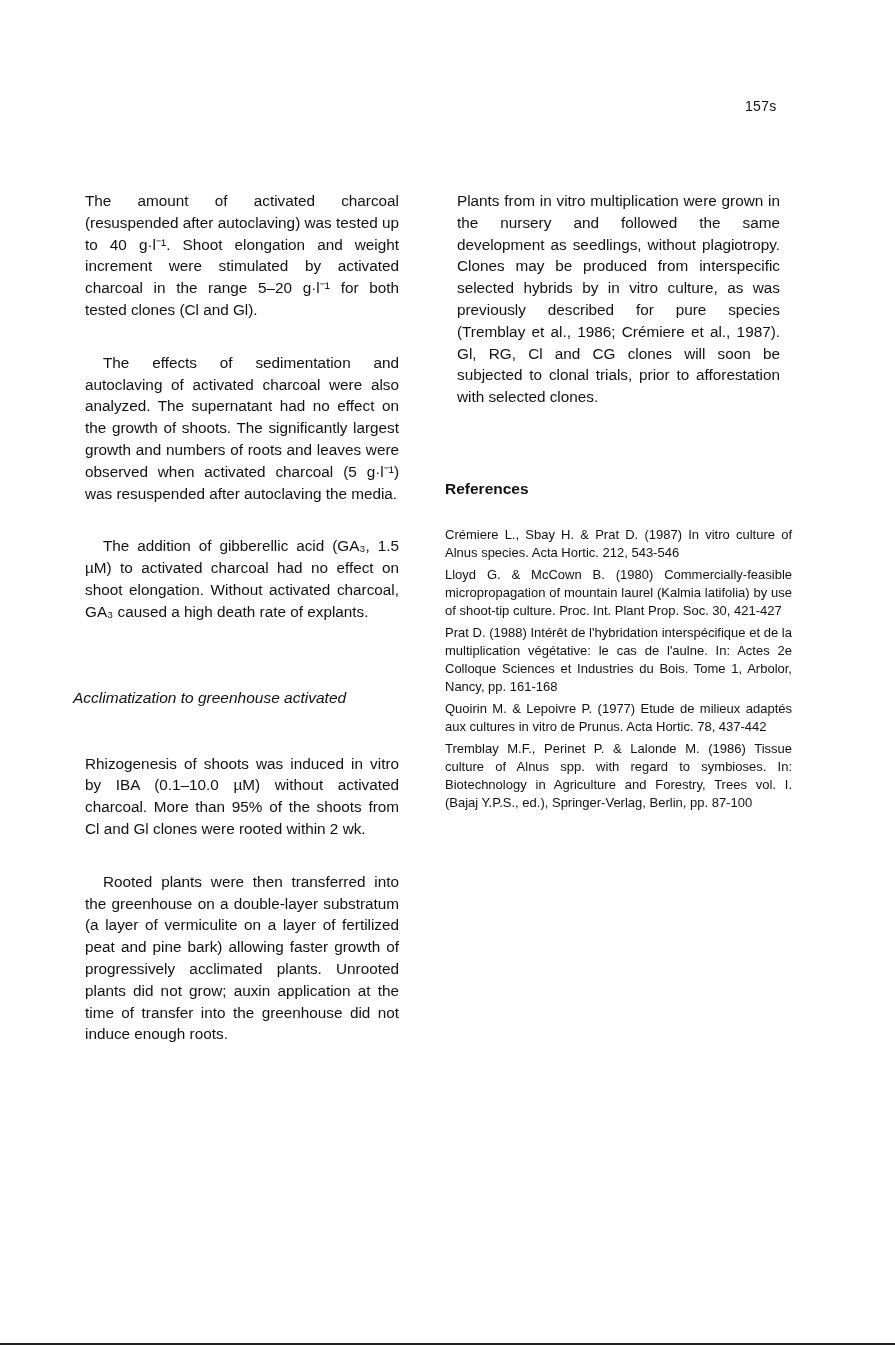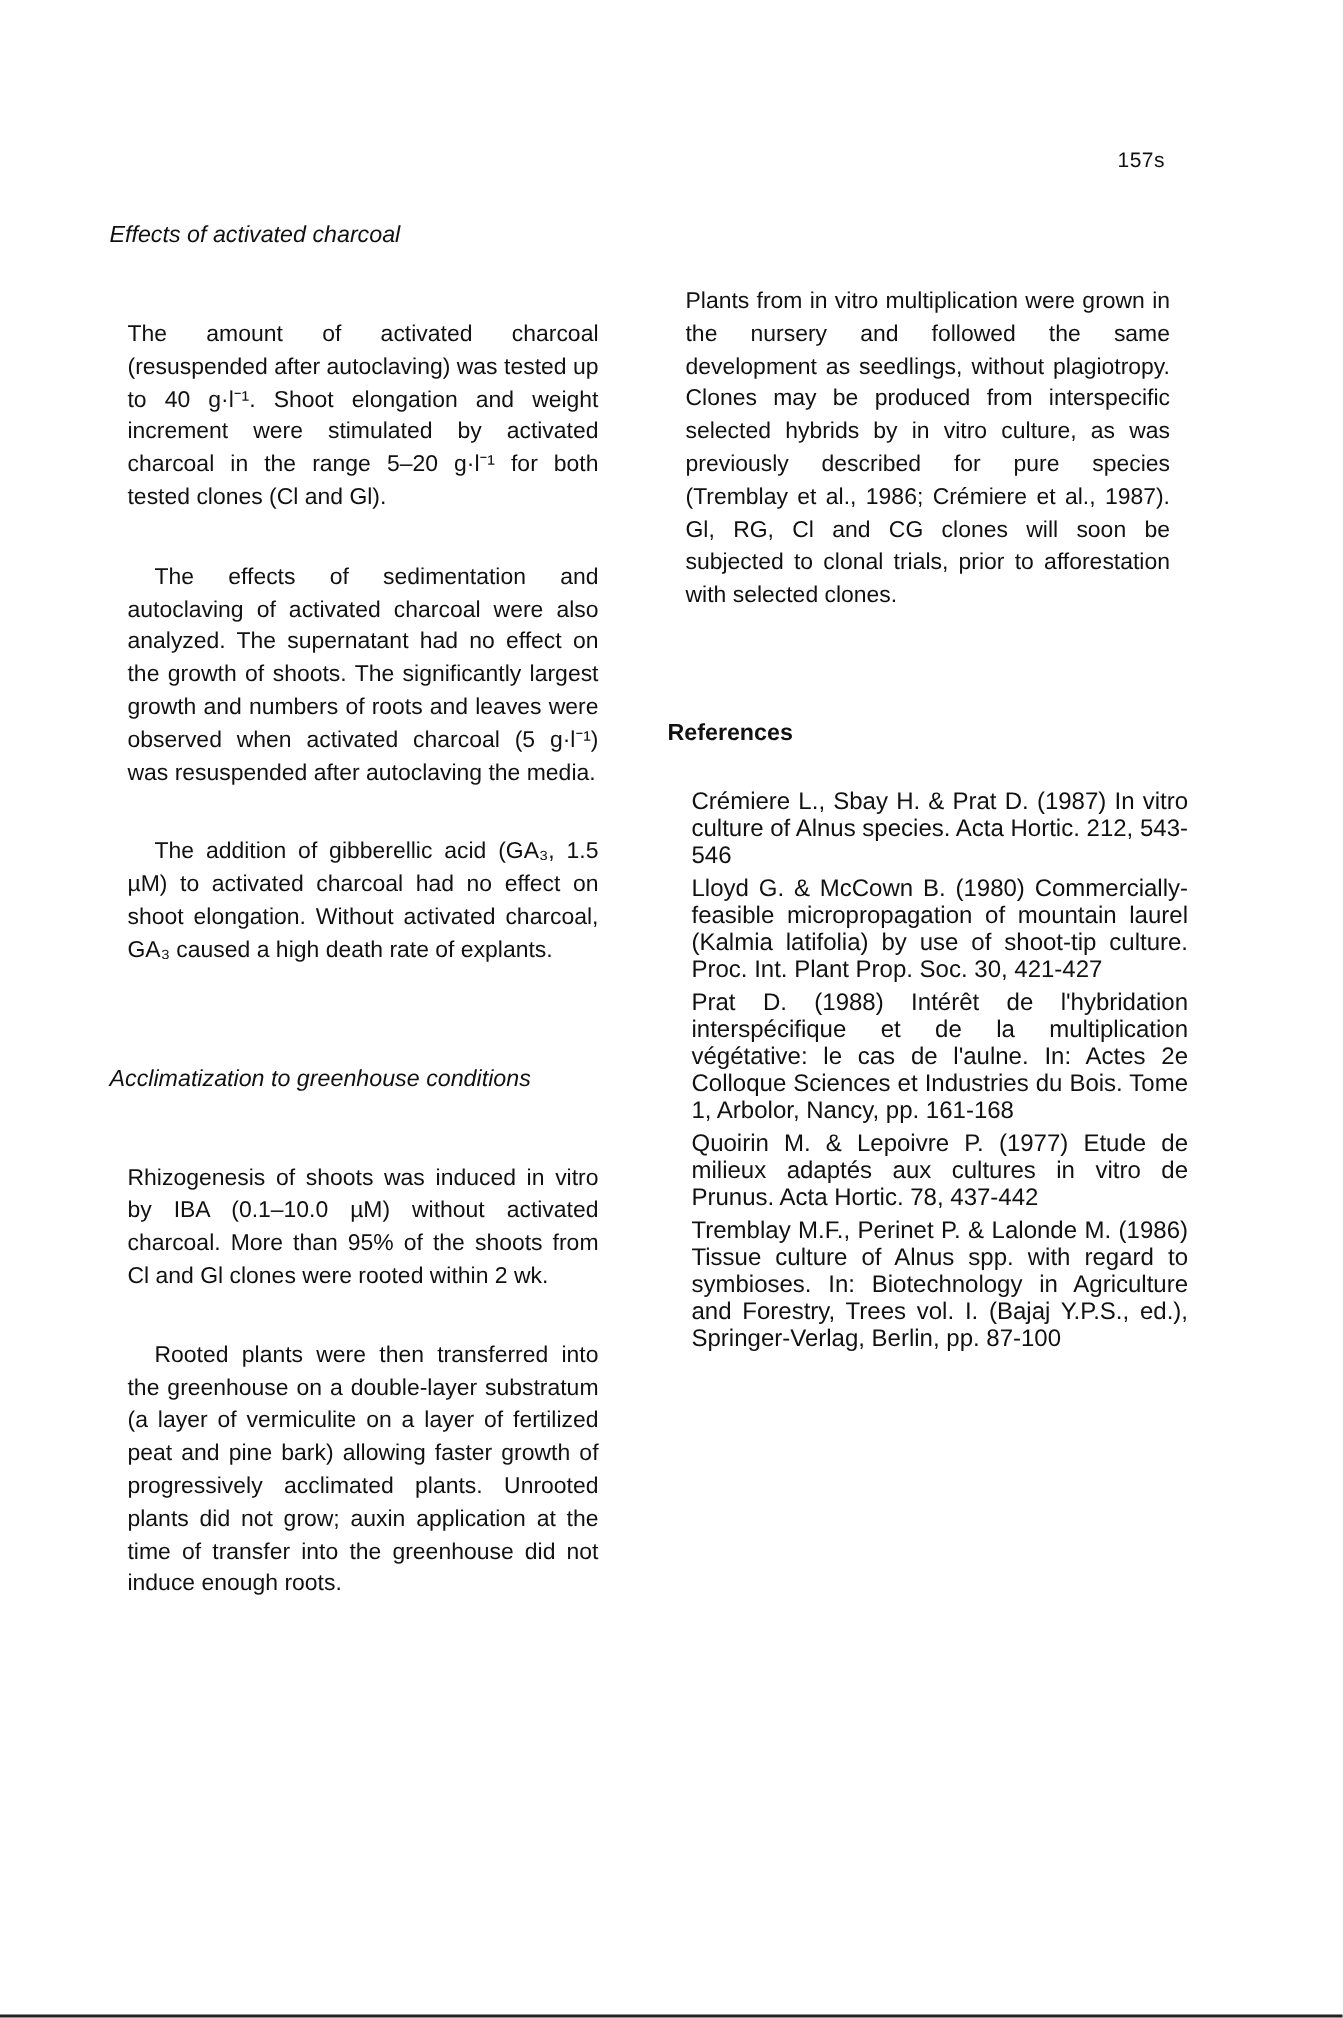--- a/index.html
+++ b/index.html
@@ -18,41 +18,40 @@
   .subhead-bold { font-weight: bold; font-size: 15.5px; line-height: 22px; margin: 0; }
   .body-p {
     font-size: 15.3px; line-height: 21.8px; text-align: justify; margin: 12px;
     hyphens: manual;
   }
   .indent { text-indent: 18px; }
   .gap-after-head { height: 32px; }
   .gap-para { height: 7px; }
   .gap-section { height: 52px; }
   .ref {
-    font-size: 16px; line-height: 18px; text-align: justify; margin: 0 0 4px 16px;
+    font-size: 13px; line-height: 18px; text-align: justify; margin: 0 0 4px 0;
   }
   .footer-rule {
     position: absolute; left: 0; right: 0; bottom: 0; height: 2px; background: #222;
   }
 </style>
 </head>
 <body>
 
 <div class="page-number">157s</div>
 
 <div class="col col-left">
-  <p class="subhead-italic">Effects of activated charcoal</p>
   <div class="gap-after-head"></div>
   <p class="body-p">The amount of activated charcoal (resuspended after autoclaving) was tested up to 40 g·l⁻¹. Shoot elongation and weight increment were stimulated by activated charcoal in the range 5–20 g·l⁻¹ for both tested clones (Cl and Gl).</p>
   <div class="gap-para"></div>
   <p class="body-p indent">The effects of sedimentation and autoclaving of activated charcoal were also analyzed. The supernatant had no effect on the growth of shoots. The significantly largest growth and numbers of roots and leaves were observed when activated charcoal (5 g·l⁻¹) was resuspended after autoclaving the media.</p>
   <div class="gap-para"></div>
   <p class="body-p indent">The addition of gibberellic acid (GA₃, 1.5 µM) to activated charcoal had no effect on shoot elongation. Without activated charcoal, GA₃ caused a high death rate of explants.</p>
   <div class="gap-section"></div>
-  <p class="subhead-italic">Acclimatization to greenhouse conditions</p>
+  <p class="subhead-italic">Acclimatization to greenhouse activated</p>
   <div class="gap-after-head"></div>
   <p class="body-p">Rhizogenesis of shoots was induced in vitro by IBA (0.1–10.0 µM) without activated charcoal. More than 95% of the shoots from Cl and Gl clones were rooted within 2 wk.</p>
   <div class="gap-para"></div>
   <p class="body-p indent">Rooted plants were then transferred into the greenhouse on a double-layer substratum (a layer of vermiculite on a layer of fertilized peat and pine bark) allowing faster growth of progressively acclimated plants. Unrooted plants did not grow; auxin application at the time of transfer into the greenhouse did not induce enough roots.</p>
 </div>
 
 <div class="col col-right">
   <div class="gap-after-head"></div>
   <p class="body-p">Plants from in vitro multiplication were grown in the nursery and followed the same development as seedlings, without plagiotropy. Clones may be produced from interspecific selected hybrids by in vitro culture, as was previously described for pure species (Tremblay et al., 1986; Crémiere et al., 1987). Gl, RG, Cl and CG clones will soon be subjected to clonal trials, prior to afforestation with selected clones.</p>
   <div style="height:58px"></div>

